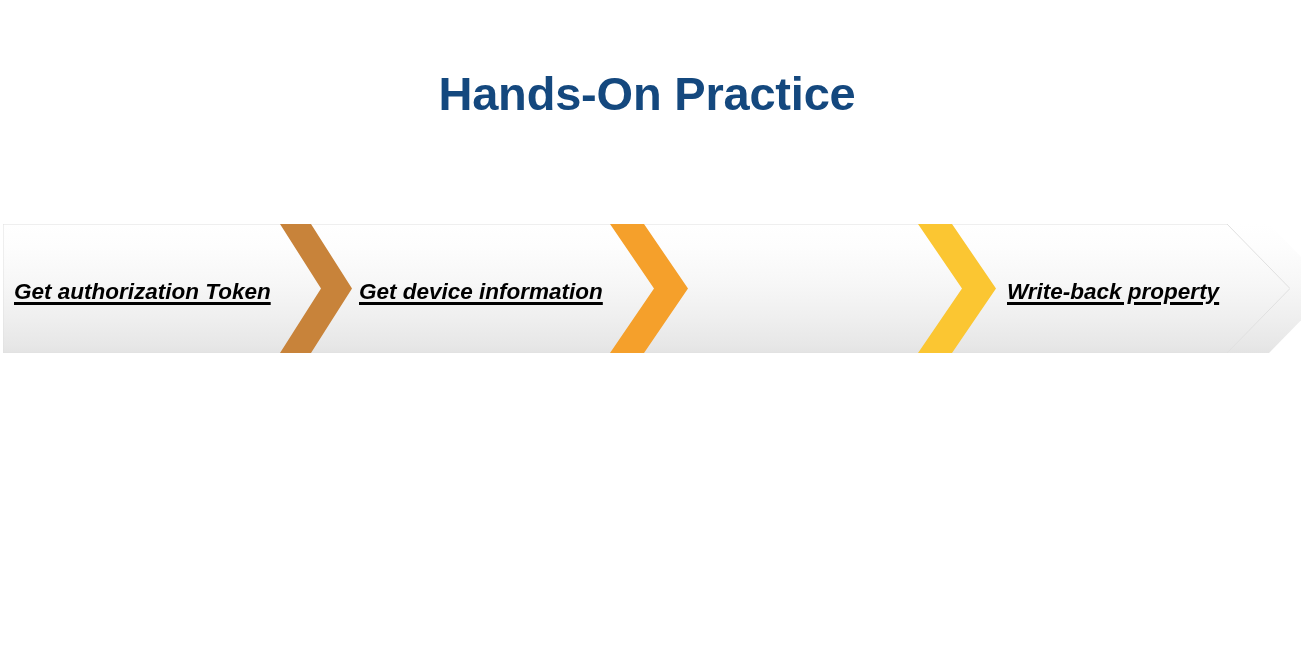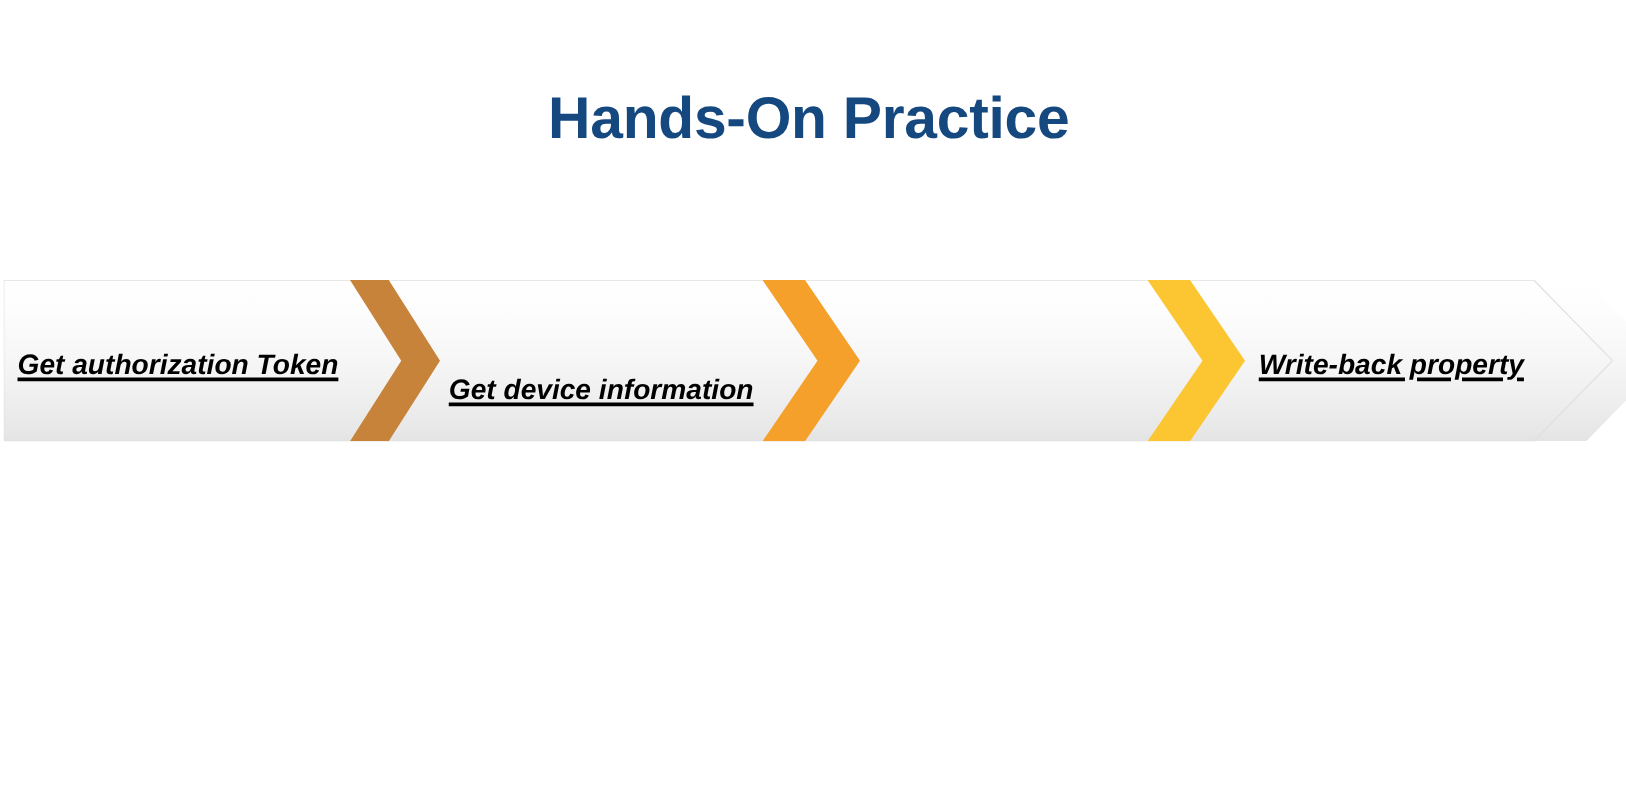--- a/index.html
+++ b/index.html
@@ -144,21 +144,21 @@
     <div class="chevron" style="left:915px;">
       <svg width="78" height="129" viewBox="0 0 78 129" xmlns="http://www.w3.org/2000/svg">
         <polygon points="0,0 34,0 78,64.5 34,129 0,129 44,64.5" fill="#FBC632"></polygon>
       </svg>
     </div>
 
     <div class="step-label" style="left:11px; top:54px;">
       <span class="ul label-line">Get authorization Token</span>
     </div>
 
-    <div class="step-label" style="left:356px; top:54px;margin-top:20px;">
+    <div class="step-label" style="left:356px; top:54px;">
       <span class="ul label-line">Get device information</span>
     </div>
 
 
     <div class="step-label" style="left:1004px; top:54px;text-align:right;">
       <span class="ul label-line">Write-back property</span>
     </div>
 
   </div>
 </div>

